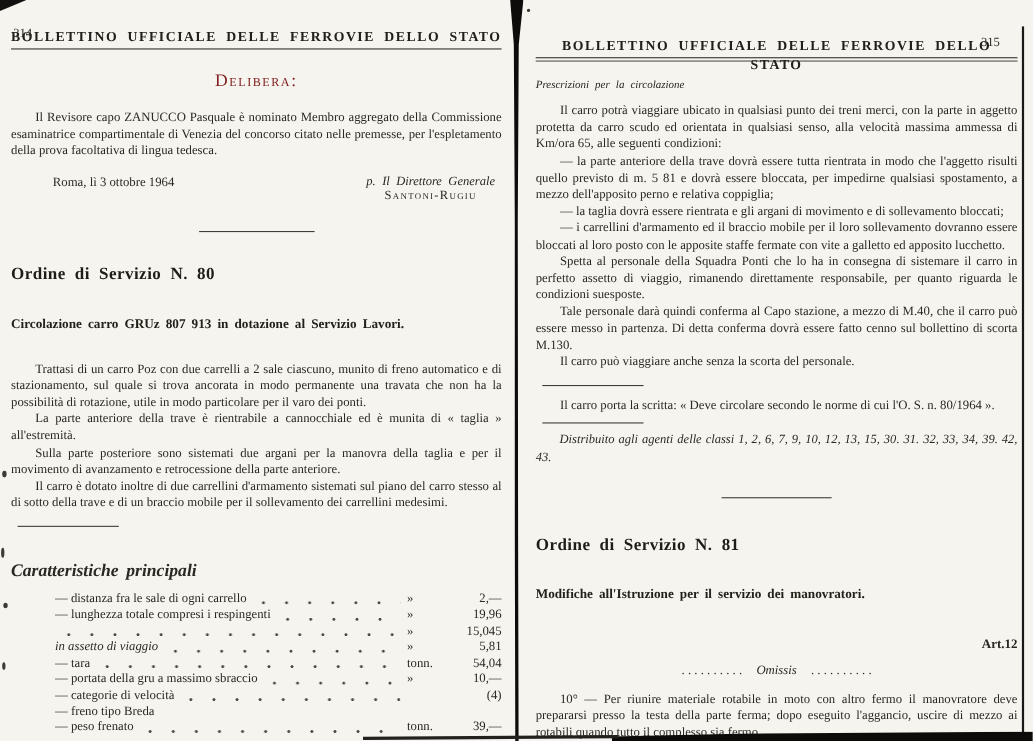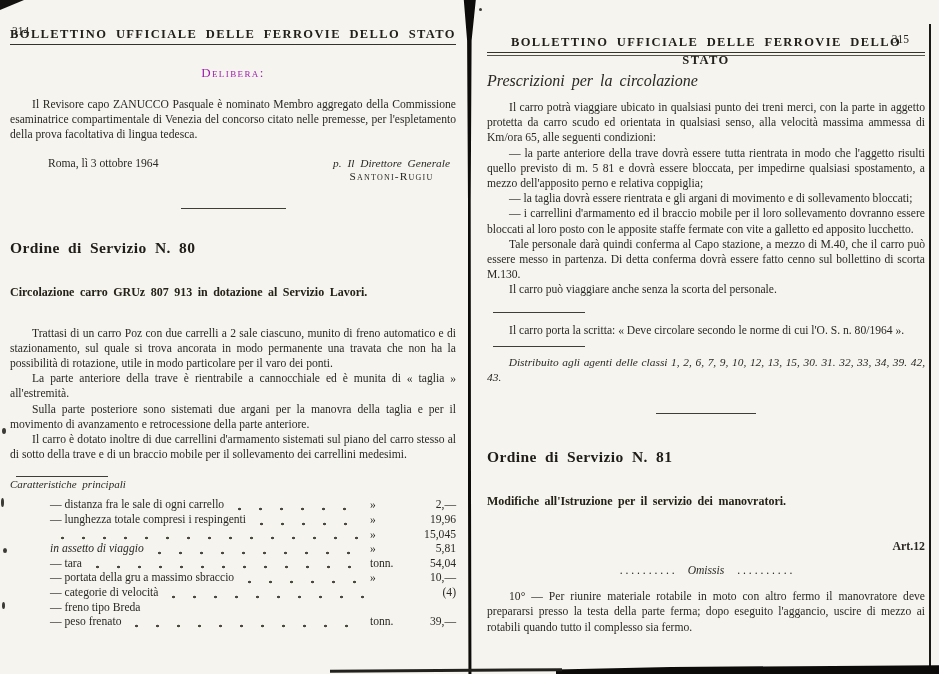--- a/index.html
+++ b/index.html
@@ -22,51 +22,51 @@
   .header-rule{border:0;border-top:1.6px solid #35322c;margin:4px 0 0 0;}
   .header-rule-2{border:0;border-top:1px solid #55524a;margin:2px 0 0 0;}
 
   
   .body-text{font-size:11.6px;line-height:15.2px;text-align:justify;margin:0;}
   .indent{text-indent:1.9em;}
   .italic{font-style:italic;}
 
   .delibera-heading{
     text-align:center;font-variant:small-caps;letter-spacing:1.4px;
-    font-size:13px;margin-top:20px;color:#a21caf;
+    font-size:16px;margin-top:20px;color:#7f1d1d;
   }
 
   .dateline-row{display:flex;margin-top:14px;align-items:flex-start;}
   .dateline{font-size:11.6px;margin-left:38px;}
   .signature{margin-left:auto;margin-right:6px;text-align:center;}
   .sig-role{font-style:italic;font-size:11.4px;word-spacing:3px;}
   .sig-name{font-variant:small-caps;font-size:11.4px;letter-spacing:1.2px;margin-top:1px;}
 
   .divider{border:0;border-top:1px solid #403d36;}
   .divider-center{width:105px;margin:26px auto 0 auto;}
   .divider-left{width:92px;margin:14px 0 0 6px;}
   .divider-center-2{width:100px;margin:28px auto 0 auto;}
 
   .order-title{font-size:15.5px;font-weight:bold;letter-spacing:0.4px;word-spacing:4px;margin:30px 0 0 0;color:#201d18;}
   .order-subject{font-size:12px;font-weight:bold;word-spacing:2.5px;margin:28px 0 0 0;color:#242118;}
 
-  .char-heading{font-style:italic;font-size:11px;margin-top:1px;word-spacing:3px;}
+  .char-heading{font-style:italic;font-size:16px;margin-top:32px;word-spacing:3px;font-weight:bold;}
   .char-list{margin-top:8px;padding-left:40px;font-size:11.6px;}
   .char-row{display:flex;align-items:flex-end;line-height:14.6px;}
   .char-label{flex:0 1 auto;max-width:63%;padding-right:3px;}
   .char-dots{
     flex:1 1 auto;height:12px;margin:0 6px 0 2px;
     background-image:radial-gradient(circle,#4a463e 1.1px,rgba(0,0,0,0) 1.6px);
     background-size:21px 4px;background-repeat:repeat-x;background-position:left bottom 2px;
   }
   .no-dots .char-dots{background-image:none;}
   .char-unit{flex:0 0 38px;text-align:left;}
   .char-value{flex:0 0 48px;text-align:right;}
 
-  .section-heading{font-style:italic;font-size:16px;margin-top:16px;word-spacing:3px;}
+  .section-heading{font-style:italic;font-size:10px;margin-top:16px;word-spacing:3px;}
   .note-text{margin-top:10px;}
   .distribution{font-size:11.4px;font-style:italic;text-align:justify;margin-top:8px;}
 
   .art-line{text-align:right;font-weight:bold;font-size:11.8px;margin-top:30px;}
   .omissis-line{text-align:center;font-size:11.6px;margin-top:10px;white-space:nowrap;}
   .omissis-line .om{font-style:italic;padding:0 10px;}
 
   
   .gutter{
     position:absolute;left:462px;top:0;width:15px;height:674px;background:#0d0c0a;
@@ -186,20 +186,21 @@
   </div>
   <div class="header-rule"></div>
   <div class="header-rule-2"></div>
 
   <div class="section-heading">Prescrizioni per la circolazione</div>
 
   <p class="body-text indent" style="margin-top:10px;">Il carro potrà viaggiare ubicato in qualsiasi punto dei treni merci, con la parte in aggetto protetta da carro scudo ed orientata in qualsiasi senso, alla velocità massima ammessa di Km/ora 65, alle seguenti condizioni:</p>
   <p class="body-text indent">— la parte anteriore della trave dovrà essere tutta rientrata in modo che l'aggetto risulti quello previsto di m. 5 81 e dovrà essere bloccata, per impedirne qualsiasi spostamento, a mezzo dell'apposito perno e relativa coppiglia;</p>
   <p class="body-text indent">— la taglia dovrà essere rientrata e gli argani di movimento e di sollevamento bloccati;</p>
   <p class="body-text indent">— i carrellini d'armamento ed il braccio mobile per il loro sollevamento dovranno essere bloccati al loro posto con le apposite staffe fermate con vite a galletto ed apposito lucchetto.</p>
+  <p class="body-text indent">Spetta al personale della Squadra Ponti che lo ha in consegna di sistemare il carro in perfetto assetto di viaggio, rimanendo direttamente responsabile, per quanto riguarda le condizioni suesposte.</p>
   <p class="body-text indent">Tale personale darà quindi conferma al Capo stazione, a mezzo di M.40, che il carro può essere messo in partenza. Di detta conferma dovrà essere fatto cenno sul bollettino di scorta M.130.</p>
   <p class="body-text indent">Il carro può viaggiare anche senza la scorta del personale.</p>
 
   <div class="divider divider-left"></div>
   <p class="body-text indent note-text">Il carro porta la scritta: « Deve circolare secondo le norme di cui l'O. S. n. 80/1964 ».</p>
 
   <div class="divider divider-left" style="margin-top:8px;"></div>
   <p class="body-text distribution indent">Distribuito agli agenti delle classi 1, 2, 6, 7, 9, 10, 12, 13, 15, 30. 31. 32, 33, 34, 39. 42, 43.</p>
 
   <div class="divider divider-center-2"></div>

